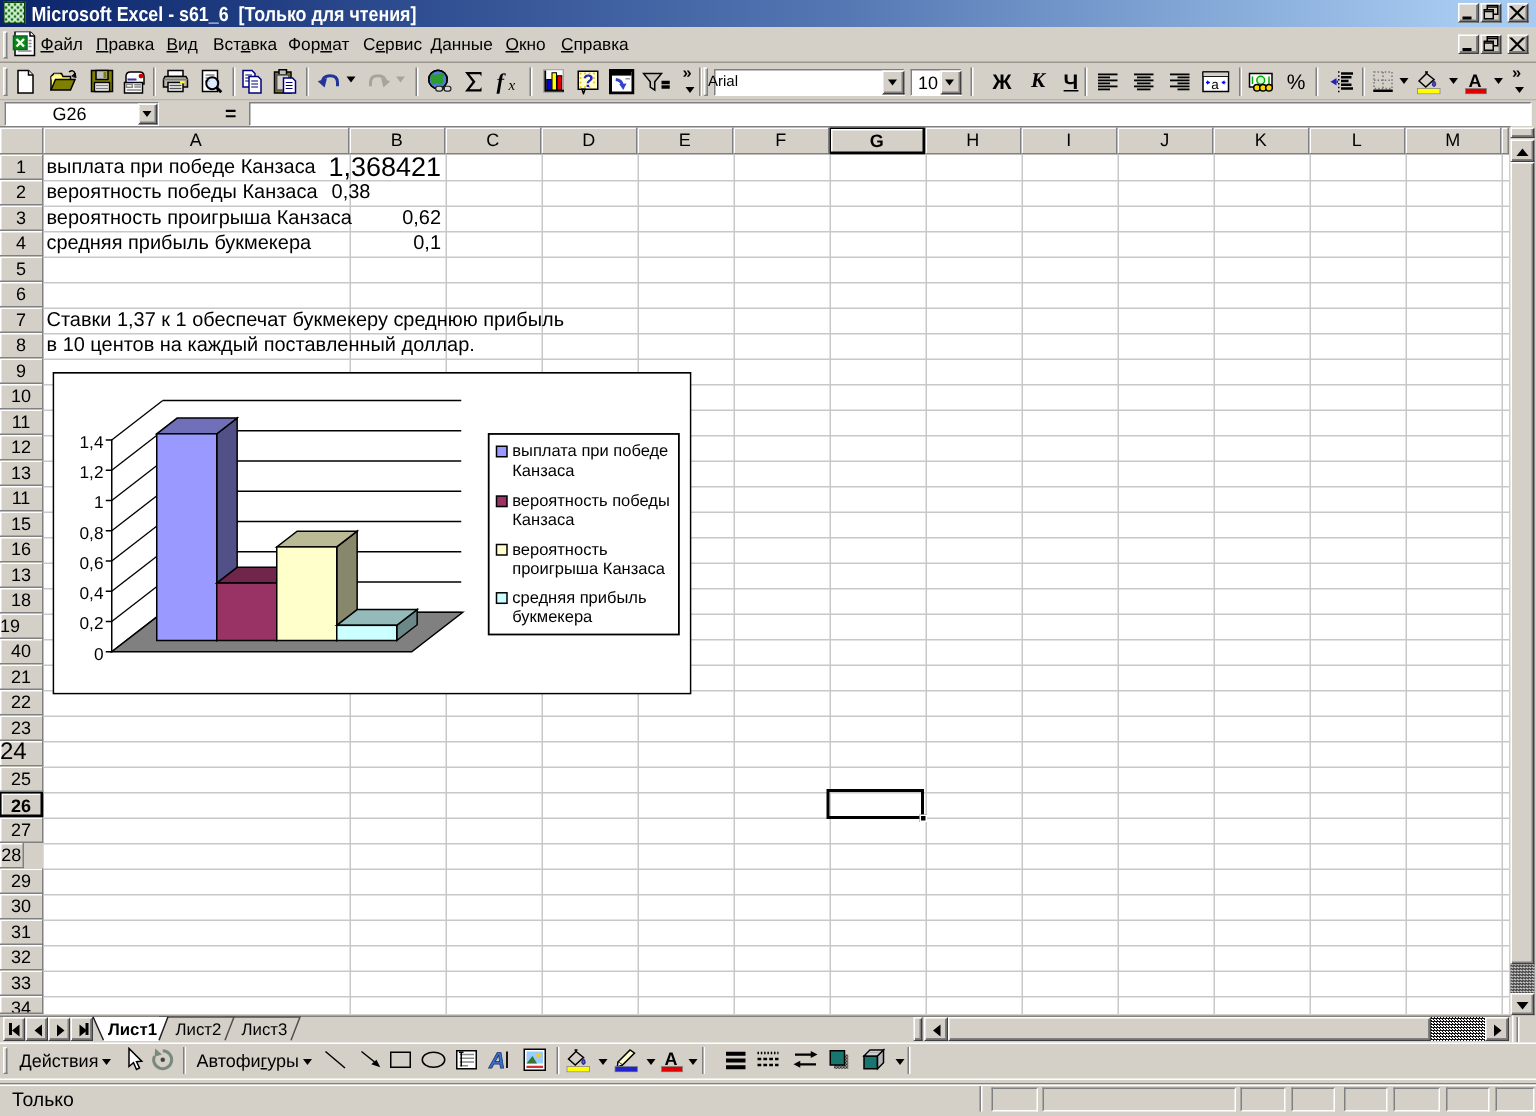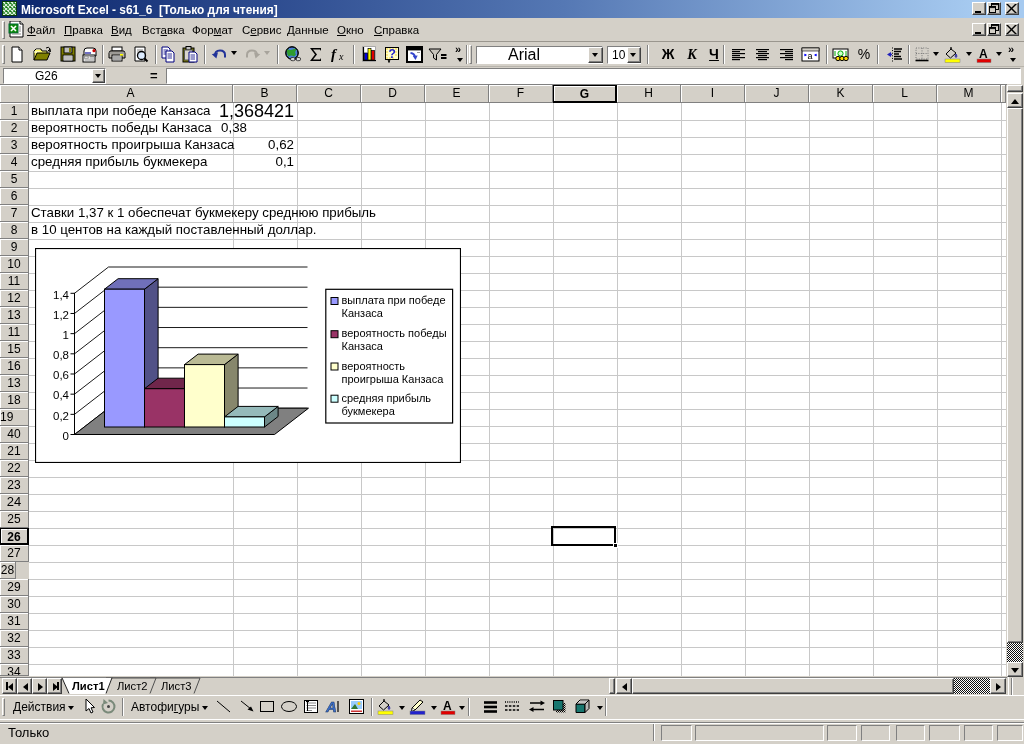--- a/index.html
+++ b/index.html
@@ -225,21 +225,21 @@
     <svg width="20" height="17" viewBox="0 0 20 17">
       <path d="M1,3 L13,3 L8.5,8.5 L8.5,14 L5.5,12 L5.5,8.5 Z" fill="#c8c4bc" stroke="#000"></path>
       <path d="M13,9 L18.5,9 M13,12 L18.5,12" stroke="#000" stroke-width="2.2"></path>
     </svg>
   </div>
 <div class="abs" style="left:455px;top:44px;width:12px;height:10px;font-size:11px;font-weight:bold;line-height:10px">»</div>
 <div class="abs" style="left:457px;top:58px;width:0;height:0;border-left:3.5px solid transparent;border-right:3.5px solid transparent;border-top:4px solid #000"></div>
 <div class="abs sep" style="left:466px;top:45px;height:19px"></div>
 <div class="abs grip" style="left:469px;top:45px;height:19px"></div>
 <div class="abs sunk" style="left:476px;top:46px;width:127px;height:18px;background:#fff"></div>
-<div class="abs" style="left:508px;top:47px;height:16px;line-height:16px;font-size:16px">Arial</div>
+<div class="abs" style="left:472px;top:47px;height:16px;line-height:16px;font-size:10px">Arial</div>
 <div class="abs bevel" style="left:588px;top:47px;width:15px;height:16px"></div>
 <div class="abs" style="left:592px;top:53px;width:0;height:0;border-left:3.5px solid transparent;border-right:3.5px solid transparent;border-top:4px solid #000"></div>
 <div class="abs sunk" style="left:607px;top:46px;width:34px;height:18px;background:#fff"></div>
 <div class="abs" style="left:612px;top:47px;height:16px;line-height:16px;font-size:12px">10</div>
 <div class="abs bevel" style="left:627px;top:47px;width:14px;height:16px"></div>
 <div class="abs" style="left:630px;top:53px;width:0;height:0;border-left:3.5px solid transparent;border-right:3.5px solid transparent;border-top:4px solid #000"></div>
 <div class="abs sep" style="left:647px;top:45px;height:19px"></div>
 <div class="abs" style="left:659px;top:46px;width:18px;height:17px;font-size:14px;font-weight:bold;text-align:center;line-height:17px">Ж</div>
 <div class="abs" style="left:683px;top:46px;width:18px;height:17px;font-size:14px;font-weight:bold;font-style:italic;text-align:center;line-height:17px;font-family:'Liberation Serif',serif">К</div>
 <div class="abs" style="left:705px;top:46px;width:18px;height:17px;font-size:14px;font-weight:bold;text-decoration:underline;text-align:center;line-height:17px">Ч</div>
@@ -370,21 +370,21 @@
 <div class="abs" style="left:0;top:324px;width:29px;height:17px;background:#d4d0c8;border-right:1px solid #808080;border-bottom:1px solid #808080;box-shadow:inset 1px 1px 0 #fff;font-size:12px;text-align:center;line-height:16px;overflow:hidden">11</div>
 <div class="abs" style="left:0;top:341px;width:29px;height:17px;background:#d4d0c8;border-right:1px solid #808080;border-bottom:1px solid #808080;box-shadow:inset 1px 1px 0 #fff;font-size:12px;text-align:center;line-height:16px;overflow:hidden">15</div>
 <div class="abs" style="left:0;top:358px;width:29px;height:17px;background:#d4d0c8;border-right:1px solid #808080;border-bottom:1px solid #808080;box-shadow:inset 1px 1px 0 #fff;font-size:12px;text-align:center;line-height:16px;overflow:hidden">16</div>
 <div class="abs" style="left:0;top:375px;width:29px;height:17px;background:#d4d0c8;border-right:1px solid #808080;border-bottom:1px solid #808080;box-shadow:inset 1px 1px 0 #fff;font-size:12px;text-align:center;line-height:16px;overflow:hidden">13</div>
 <div class="abs" style="left:0;top:392px;width:29px;height:17px;background:#d4d0c8;border-right:1px solid #808080;border-bottom:1px solid #808080;box-shadow:inset 1px 1px 0 #fff;font-size:12px;text-align:center;line-height:16px;overflow:hidden">18</div>
 <div class="abs" style="left:0;top:409px;width:29px;height:17px;background:#d4d0c8;border-right:1px solid #808080;border-bottom:1px solid #808080;box-shadow:inset 1px 1px 0 #fff;font-size:12px;line-height:16px;overflow:hidden">19</div>
 <div class="abs" style="left:0;top:426px;width:29px;height:17px;background:#d4d0c8;border-right:1px solid #808080;border-bottom:1px solid #808080;box-shadow:inset 1px 1px 0 #fff;font-size:12px;text-align:center;line-height:16px;overflow:hidden">40</div>
 <div class="abs" style="left:0;top:443px;width:29px;height:17px;background:#d4d0c8;border-right:1px solid #808080;border-bottom:1px solid #808080;box-shadow:inset 1px 1px 0 #fff;font-size:12px;text-align:center;line-height:16px;overflow:hidden">21</div>
 <div class="abs" style="left:0;top:460px;width:29px;height:17px;background:#d4d0c8;border-right:1px solid #808080;border-bottom:1px solid #808080;box-shadow:inset 1px 1px 0 #fff;font-size:12px;text-align:center;line-height:16px;overflow:hidden">22</div>
 <div class="abs" style="left:0;top:477px;width:29px;height:17px;background:#d4d0c8;border-right:1px solid #808080;border-bottom:1px solid #808080;box-shadow:inset 1px 1px 0 #fff;font-size:12px;text-align:center;line-height:16px;overflow:hidden">23</div>
-<div class="abs" style="left:0;top:494px;width:29px;height:17px;background:#d4d0c8;border-right:1px solid #808080;border-bottom:1px solid #808080;box-shadow:inset 1px 1px 0 #fff;font-size:13px;text-align:center;line-height:16px;overflow:hidden">24</div>
+<div class="abs" style="left:0;top:494px;width:29px;height:17px;background:#d4d0c8;border-right:1px solid #808080;border-bottom:1px solid #808080;box-shadow:inset 1px 1px 0 #fff;font-size:16px;text-align:left;line-height:16px;overflow:hidden">24</div>
 <div class="abs" style="left:0;top:511px;width:29px;height:17px;background:#d4d0c8;border-right:1px solid #808080;border-bottom:1px solid #808080;box-shadow:inset 1px 1px 0 #fff;font-size:12px;text-align:center;line-height:16px;overflow:hidden">25</div>
 <div class="abs" style="left:0;top:528px;width:29px;height:17px;background:#d4d0c8;border:1px solid #000;border-bottom:2px solid #000;border-right:2px solid #000;font-weight:bold;box-shadow:inset 1px 1px 0 #fff;font-size:12px;text-align:center;line-height:16px;overflow:hidden">26</div>
 <div class="abs" style="left:0;top:545px;width:29px;height:17px;background:#d4d0c8;border-right:1px solid #808080;border-bottom:1px solid #808080;box-shadow:inset 1px 1px 0 #fff;font-size:12px;text-align:center;line-height:16px;overflow:hidden">27</div>
 <div class="abs" style="left:0;top:562px;width:16px;height:17px;background:#d4d0c8;border-right:1px solid #808080;border-bottom:1px solid #808080;box-shadow:inset 1px 1px 0 #fff;font-size:12px;text-align:center;line-height:16px;overflow:hidden">28</div>
 <div class="abs" style="left:0;top:579px;width:29px;height:17px;background:#d4d0c8;border-right:1px solid #808080;border-bottom:1px solid #808080;box-shadow:inset 1px 1px 0 #fff;font-size:12px;text-align:center;line-height:16px;overflow:hidden">29</div>
 <div class="abs" style="left:0;top:596px;width:29px;height:17px;background:#d4d0c8;border-right:1px solid #808080;border-bottom:1px solid #808080;box-shadow:inset 1px 1px 0 #fff;font-size:12px;text-align:center;line-height:16px;overflow:hidden">30</div>
 <div class="abs" style="left:0;top:613px;width:29px;height:17px;background:#d4d0c8;border-right:1px solid #808080;border-bottom:1px solid #808080;box-shadow:inset 1px 1px 0 #fff;font-size:12px;text-align:center;line-height:16px;overflow:hidden">31</div>
 <div class="abs" style="left:0;top:630px;width:29px;height:17px;background:#d4d0c8;border-right:1px solid #808080;border-bottom:1px solid #808080;box-shadow:inset 1px 1px 0 #fff;font-size:12px;text-align:center;line-height:16px;overflow:hidden">32</div>
 <div class="abs" style="left:0;top:647px;width:29px;height:17px;background:#d4d0c8;border-right:1px solid #808080;border-bottom:1px solid #808080;box-shadow:inset 1px 1px 0 #fff;font-size:12px;text-align:center;line-height:16px;overflow:hidden">33</div>
 <div class="abs" style="left:0;top:664px;width:29px;height:12px;background:#d4d0c8;border-right:1px solid #808080;border-bottom:1px solid #808080;box-shadow:inset 1px 1px 0 #fff;font-size:12px;text-align:center;line-height:16px;overflow:hidden">34</div>

